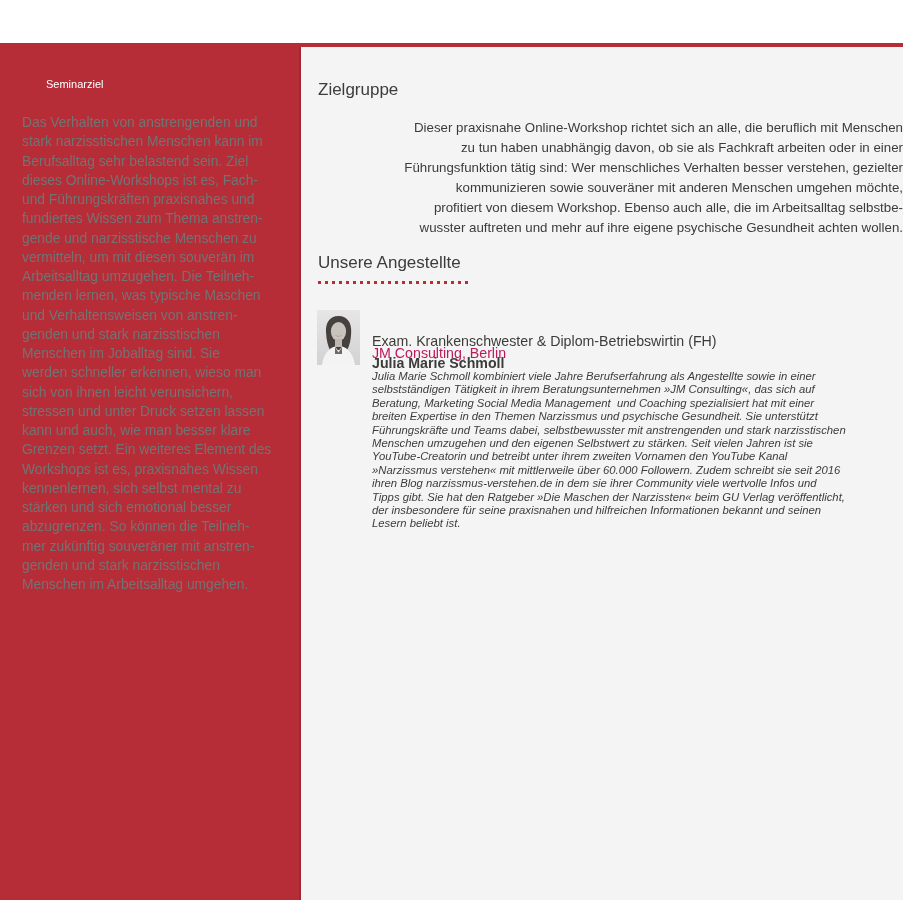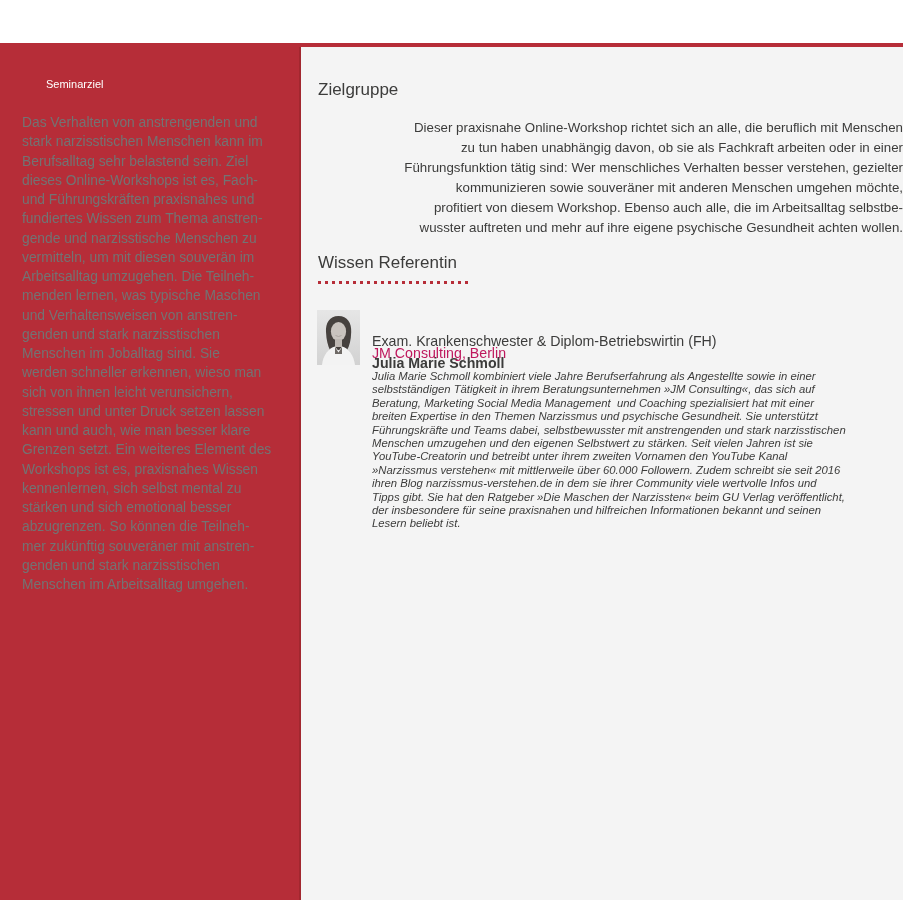--- a/index.html
+++ b/index.html
@@ -125,21 +125,21 @@
 <div class="content"></div>
 
 <div class="heading" id="zielgruppe-title">Zielgruppe</div>
 <div class="zg-body">Dieser praxisnahe Online-Workshop richtet sich an alle, die beruflich mit Menschen
 zu tun haben unabhängig davon, ob sie als Fachkraft arbeiten oder in einer
 Führungsfunktion tätig sind: Wer menschliches Verhalten besser verstehen, gezielter
 kommunizieren sowie souveräner mit anderen Menschen umgehen möchte,
 profitiert von diesem Workshop. Ebenso auch alle, die im Arbeitsalltag selbstbe-
 wusster auftreten und mehr auf ihre eigene psychische Gesundheit achten wollen.</div>
 
-<div class="heading" id="referentin-title">Wissen Referentin</div>
+<div class="heading" id="referentin-title">Unsere Angestellte</div>
 <div class="dotted-rule"></div>
 
 <svg class="ref-photo" viewBox="0 0 43 55" xmlns="http://www.w3.org/2000/svg">
   <defs>
     <linearGradient id="bgGrad" x1="0" y1="0" x2="0" y2="1">
       <stop offset="0" stop-color="#e6e6e6"></stop>
       <stop offset="1" stop-color="#d2d2d2"></stop>
     </linearGradient>
   </defs>
   <rect width="43" height="55" fill="url(#bgGrad)"></rect>

